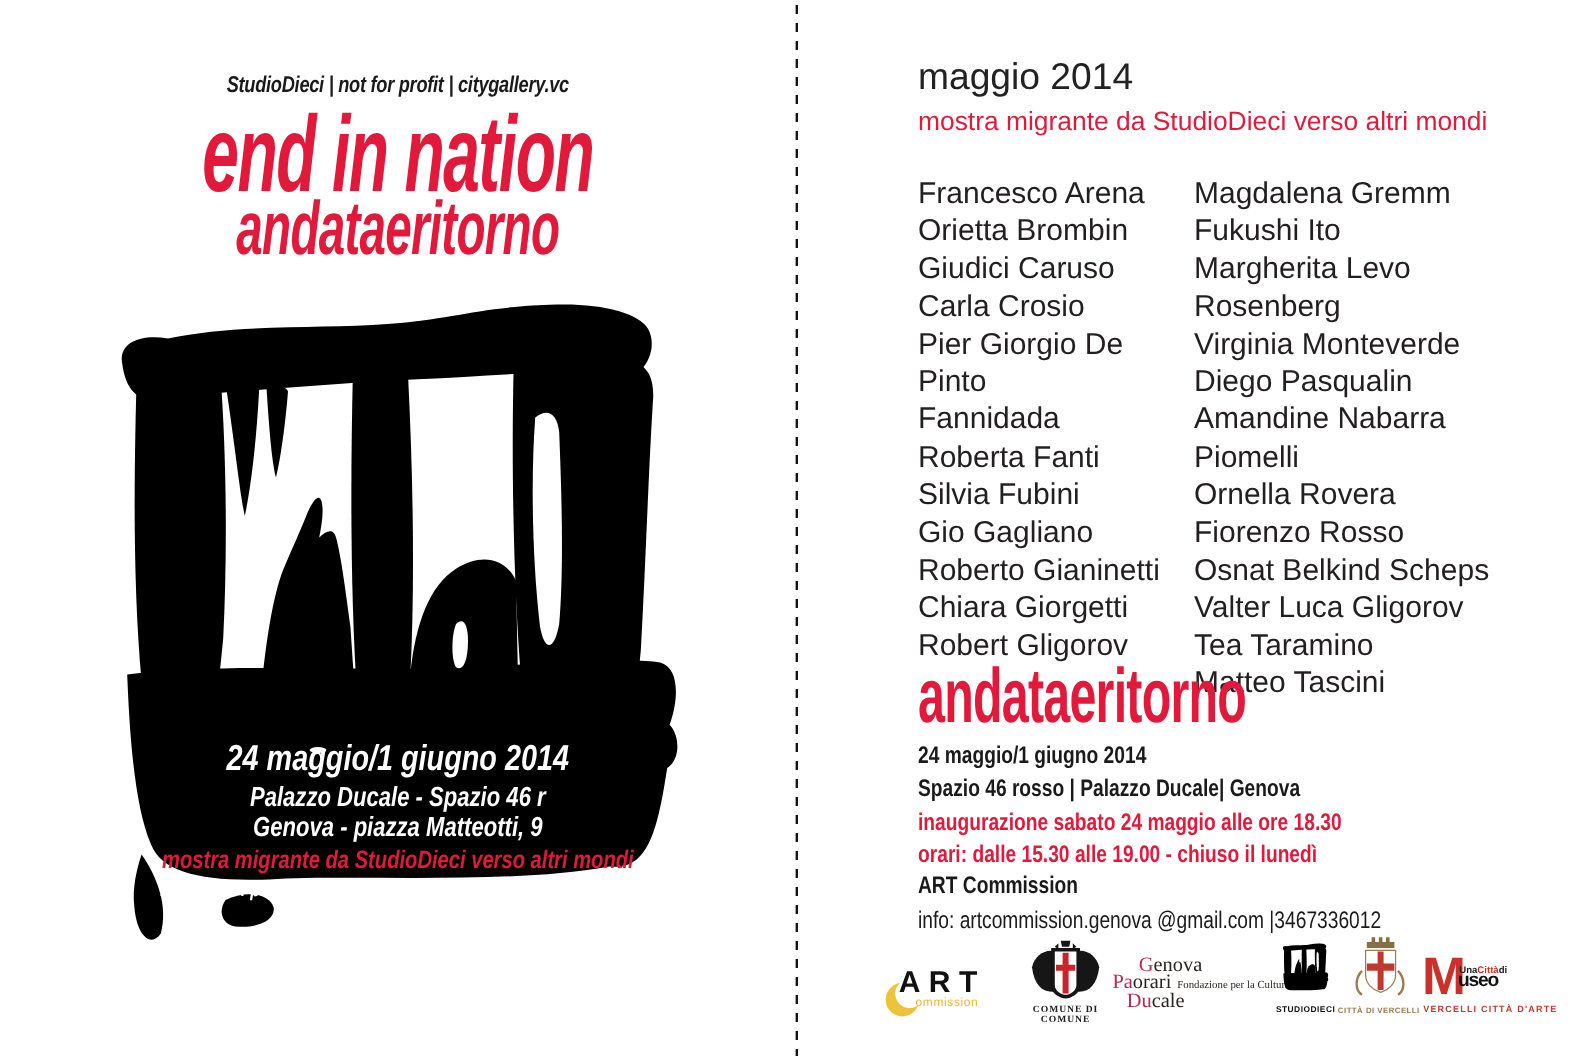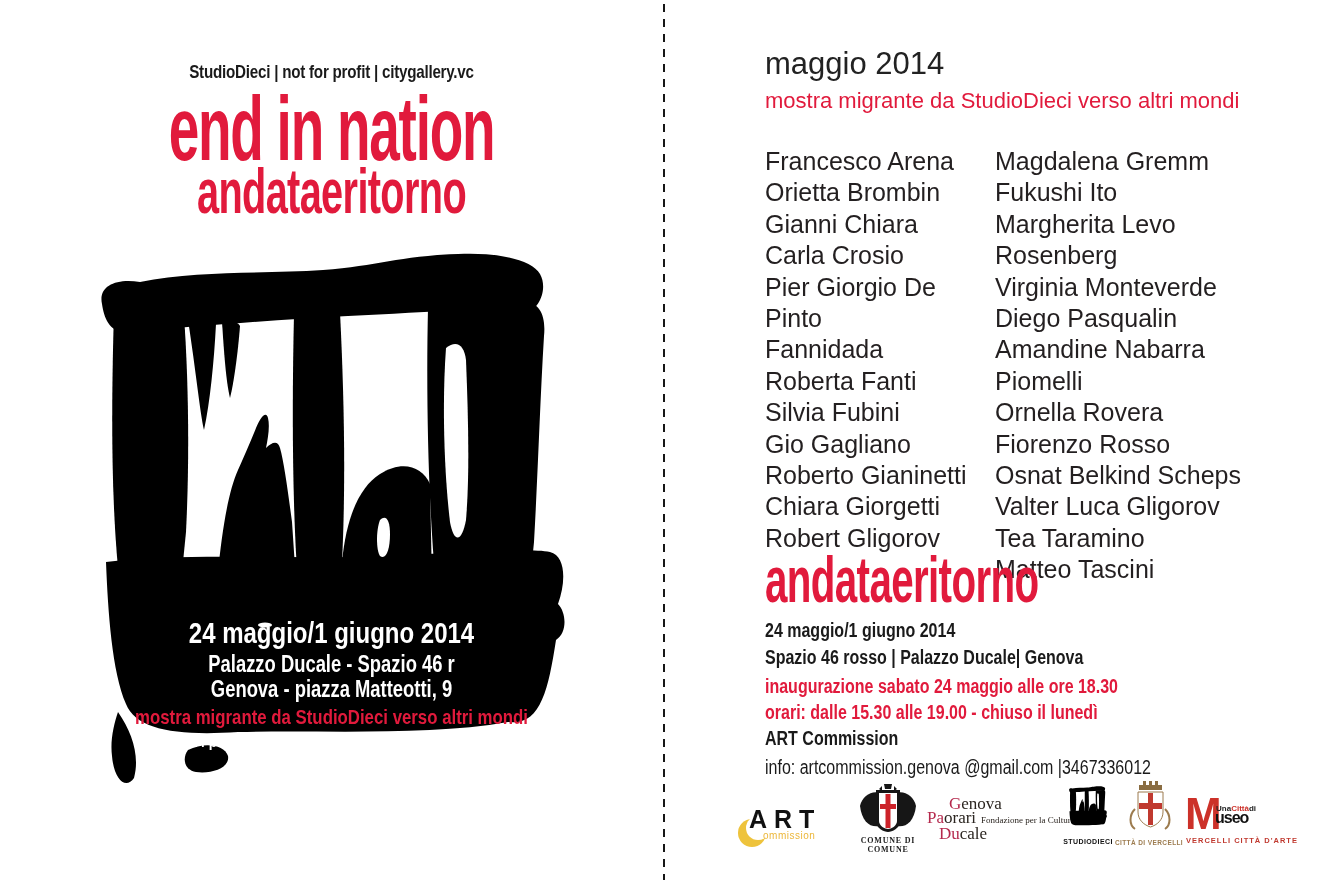--- a/index.html
+++ b/index.html
@@ -5,21 +5,21 @@
   html,body{margin:0;padding:0;background:#ffffff;}
   body{width:1326px;height:883px;overflow:hidden;font-family:"Liberation Sans",sans-serif;}
   .page{position:relative;width:1326px;height:883px;background:#fff;}
   .red{color:#e11a3c;}
 
   
   .divider{position:absolute;left:663px;top:4px;width:2px;height:876px;
     background:repeating-linear-gradient(to bottom,#161616 0 8px,transparent 8px 15px);}
 
   
-  .panel-left{position:absolute;left:0;top:0;width:663px;height:883px;}
+  .panel-left{position:absolute;left:0;top:0;width:663px;height:883px;font-style:italic;}
   .lp-header{position:absolute;left:0;top:61px;width:663px;text-align:center;
     font-size:19px;font-weight:700;color:#1a1a1a;letter-spacing:-.3px;
     transform:scaleX(.8);transform-origin:center;}
   .lp-title{position:absolute;left:0;top:84px;width:663px;text-align:center;
     font-size:90px;line-height:90px;font-weight:800;letter-spacing:-2px;
     transform:scaleX(.61);transform-origin:center;}
   .lp-subtitle{position:absolute;left:0;top:160px;width:663px;text-align:center;
     font-size:63px;line-height:63px;font-weight:800;letter-spacing:-1px;
     transform:scaleX(.63);transform-origin:center;}
   .artwork{position:absolute;left:88px;top:252px;width:490px;height:540px;}
@@ -126,21 +126,21 @@
 
   <div class="divider"></div>
 
   <div class="panel-right">
     <div class="rp-month">maggio 2014</div>
     <div class="rp-tagline red">mostra migrante da StudioDieci verso altri mondi</div>
 
     <div class="artists artists-col1">
         <div class="artist">Francesco Arena</div>
         <div class="artist">Orietta Brombin</div>
-        <div class="artist">Gianni Chiara</div>
+        <div class="artist">Giudici Caruso</div>
         <div class="artist">Carla Crosio</div>
         <div class="artist">Pier Giorgio De Pinto</div>
         <div class="artist">Fannidada</div>
         <div class="artist">Roberta Fanti</div>
         <div class="artist">Silvia Fubini</div>
         <div class="artist">Gio Gagliano</div>
         <div class="artist">Roberto Gianinetti</div>
         <div class="artist">Chiara Giorgetti</div>
         <div class="artist">Robert Gligorov</div>
       </div>

